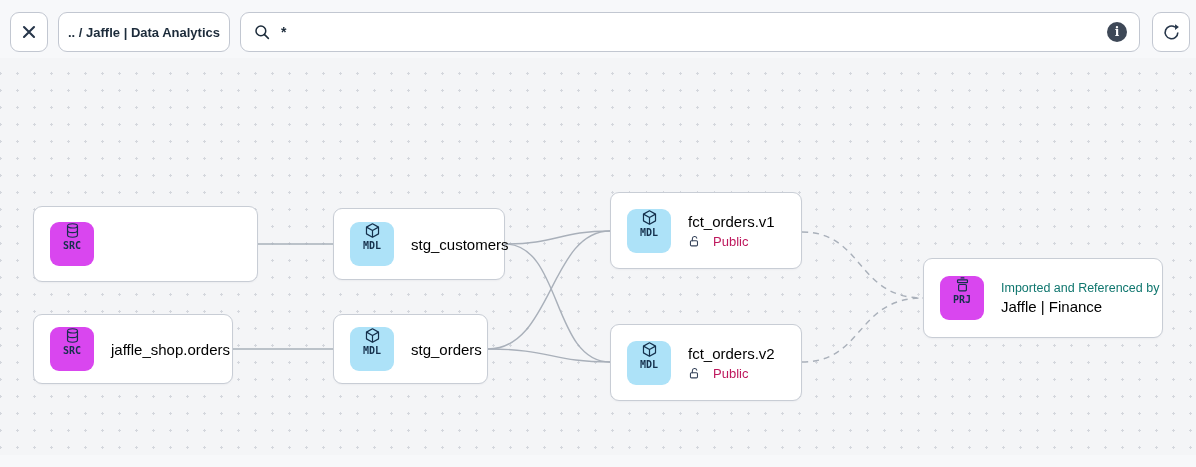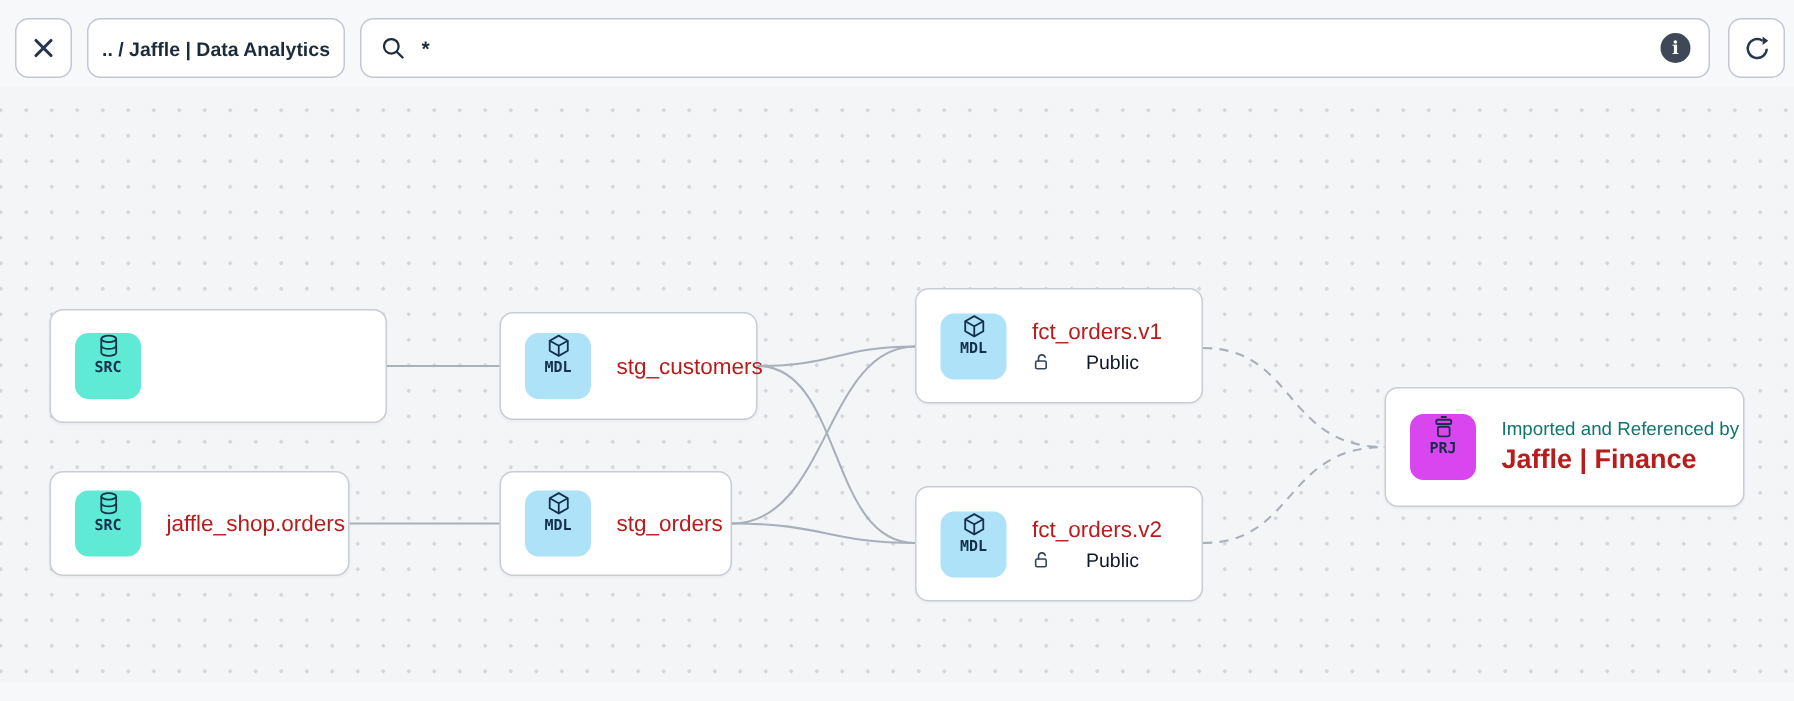--- a/index.html
+++ b/index.html
@@ -50,35 +50,35 @@
     border:1.5px solid #c8cdd5; border-radius:9px;
     display:flex; align-items:center; gap:17px;
     padding:0 16px; cursor:pointer;
     box-shadow:0 1px 2px rgba(20,30,50,0.04);
   }
   .badge {
     width:44px; height:44px; border-radius:9px; flex:none;
     display:flex; flex-direction:column; align-items:center; justify-content:flex-start;
     color:#15304c;
   }
-  .badge-src { background:#5eead4; }
+  .badge-src { background:#d946ef; }
   .badge-mdl { background:#ade2f8; }
   .badge-prj { background:#d946ef; }
   .badge-label {
     font-family:"DejaVu Sans Mono", monospace;
     font-size:10px; font-weight:700; line-height:1; margin-top:2px;
   }
   .node-col { display:flex; flex-direction:column; justify-content:center; }
-  .node-title { font-size:15px; color:#b91c1c; white-space:nowrap; }
+  .node-title { font-size:15px; color:#000000; white-space:nowrap; }
   .node-sub {
-    display:flex; align-items:center; gap:23px;
-    font-size:13px; color:#0f172a; margin-top:4px; white-space:nowrap;
+    display:flex; align-items:center; gap:12px;
+    font-size:13px; color:#be185d; margin-top:4px; white-space:nowrap;
   }
   .prj-subtitle { font-size:12.5px; color:#0f766e; white-space:nowrap; }
-  .prj-title { font-size:18px; margin-top:3px;font-weight:bold; }
+  .prj-title { font-size:15px; margin-top:3px; }
 
   
   .n-customers { left:33px;  top:206px; width:225px; height:76px; }
   .n-orders    { left:33px;  top:314px; width:200px; height:70px; }
   .n-stgcust   { left:333px; top:208px; width:172px; height:72px; }
   .n-stgord    { left:333px; top:314px; width:155px; height:70px; }
   .n-fctv1     { left:610px; top:192px; width:192px; height:77px; }
   .n-fctv2     { left:610px; top:324px; width:192px; height:77px; }
   .n-prj       { left:923px; top:258px; width:240px; height:80px; }
 

